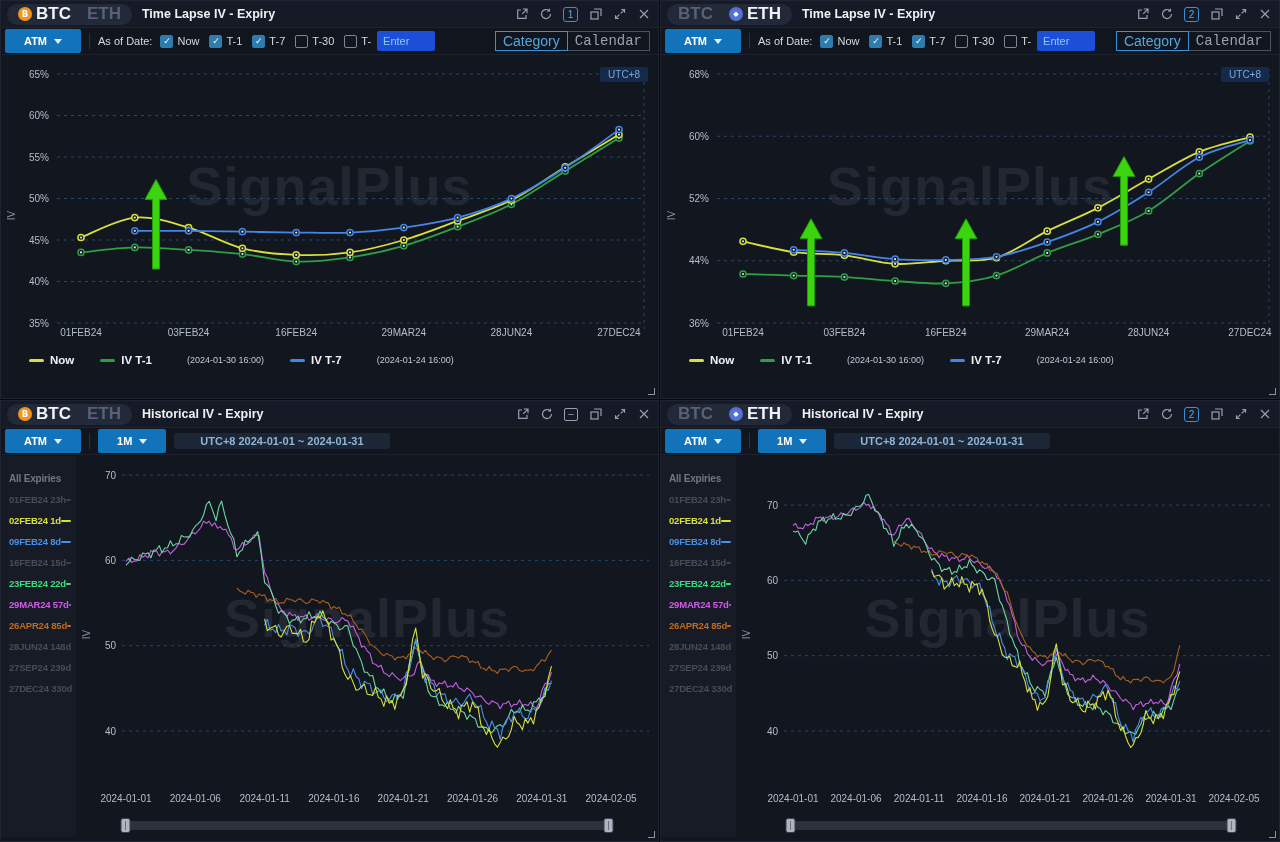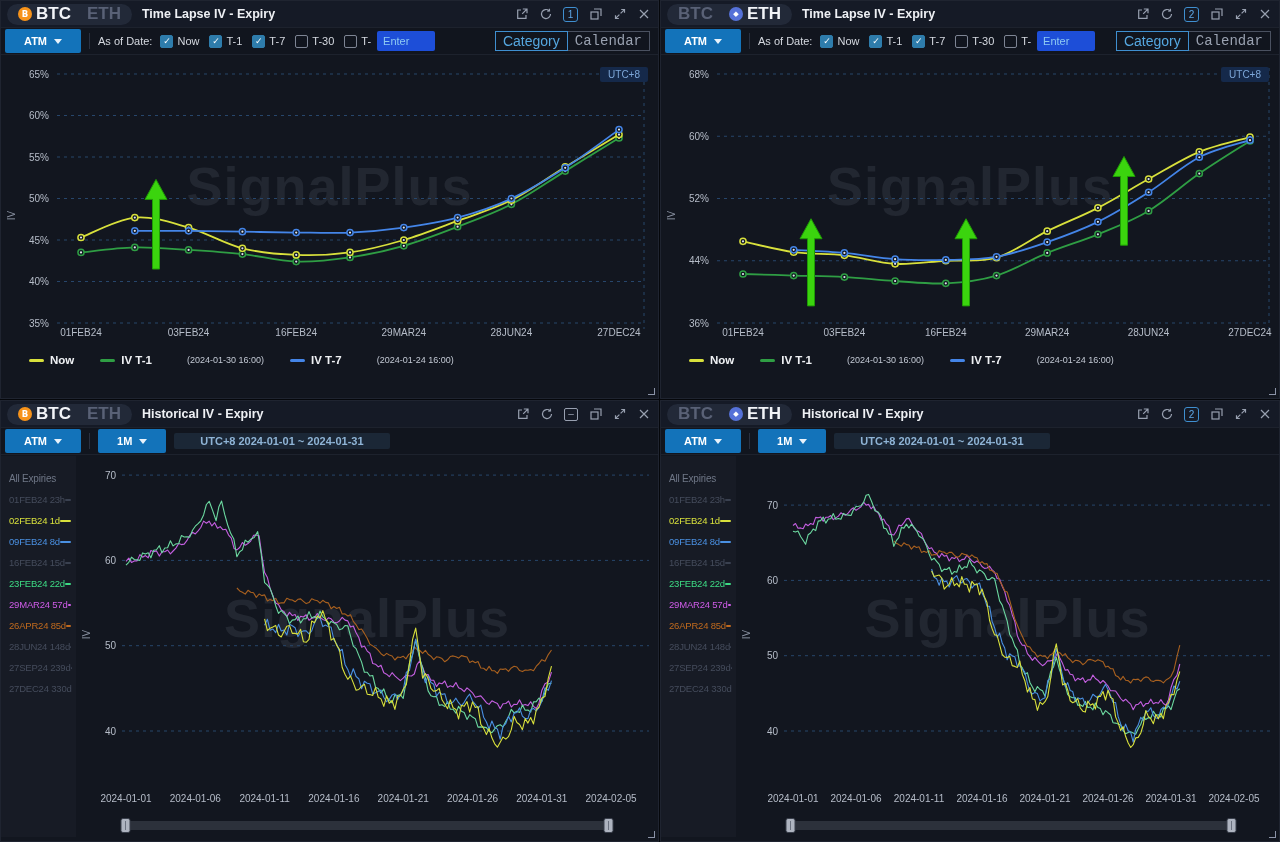--- a/index.html
+++ b/index.html
@@ -63,21 +63,21 @@
   .chart-zone.hist .watermark { top:42%; }
   .utc-badge { position:absolute; right:10px; top:11px; background:#15294a; color:#7da7d9; font-size:10px;
                padding:2px 8px; border-radius:2px;margin-left:43px; }
   .iv-label { position:absolute; left:6px; top:45%; color:#8a92a2; font-size:10px; transform:rotate(-90deg); }
   .legend { position:absolute; left:28px; top:298px; display:flex; align-items:center; gap:26px; }
   .lg-item { display:flex; align-items:center; gap:6px; cursor:pointer; }
   .lg-dash { width:15px; height:3px; border-radius:2px; }
   .lg-label { font-size:11.5px; font-weight:bold; color:#f0f2f5; }
   .lg-sub { font-size:9px; color:#c3c9d4; margin-left:-2px;padding-left:31px; }
 
-  .sidebar { position:absolute; left:0; top:55px; bottom:4px; width:75px; background:#171b25; padding-top:12px; }
+  .sidebar { position:absolute; left:0; top:55px; bottom:4px; width:75px; background:#171b25; padding-top:12px;font-weight:bold; }
   .ex-item { display:flex; align-items:center; height:21px; padding:0 5px 0 8px; cursor:pointer; }
   .ex-label { font-size:9.5px; letter-spacing:-0.2px; white-space:nowrap; }
   .ex-dash { width:13px; height:2px; margin-left:auto; border-radius:1px; }
   .ex-head .ex-label { color:#6f7787; font-size:10px; }
   .ex-dim .ex-label { color:#454c5c; }
   .ex-dim .ex-dash { background:#3a4150; }
 
   .corner { position:absolute; right:3px; bottom:3px; width:7px; height:7px;
             border-right:1.5px solid #8b93a7; border-bottom:1.5px solid #8b93a7; }
   svg.chart-canvas { position:absolute; left:0; top:0; }

